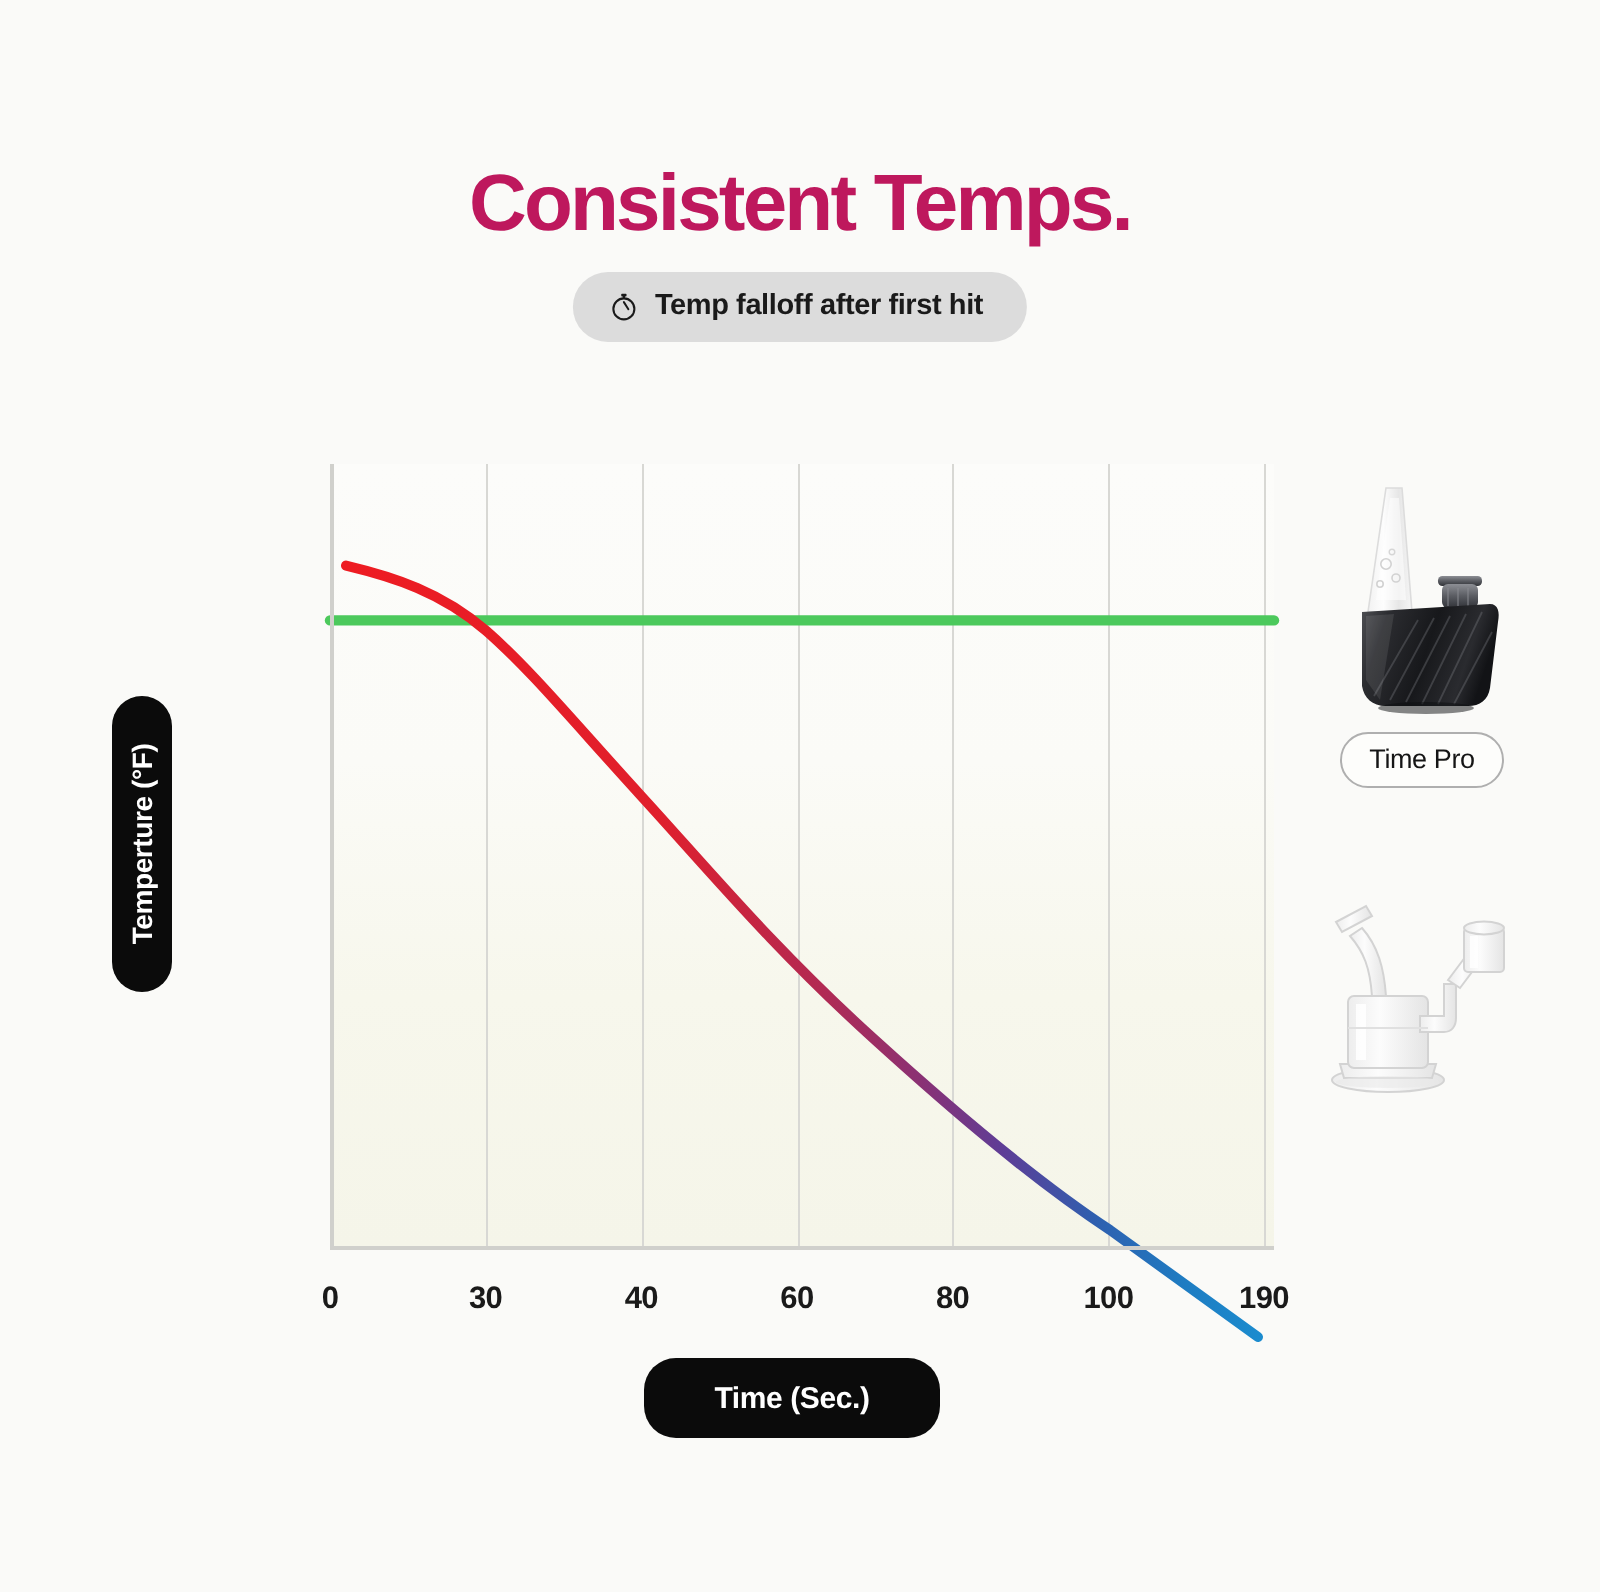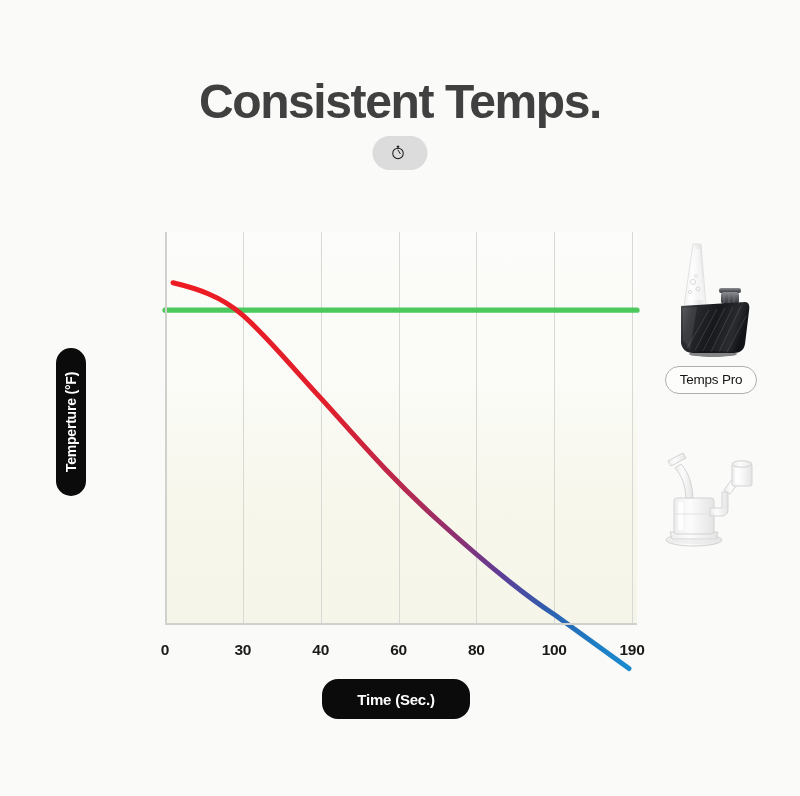--- a/index.html
+++ b/index.html
@@ -20,25 +20,25 @@
     inset: 0;
   }
 
   
   #page-title {
     position: absolute;
     top: 76px;
     left: 0;
     width: 800px;
     text-align: center;
-    font-size: 48px;
+    font-size: 40px;
     line-height: 52px;
     font-weight: 700;
     letter-spacing: -1.4px;
-    color: #404040;
+    color: #be185d;
   }
   #subtitle-badge {
     position: absolute;
     top: 136px;
     left: 50%;
     transform: translateX(-50%);
     display: flex;
     align-items: center;
     gap: 8px;
     background: #DCDCDC;
@@ -209,20 +209,21 @@
 
   <div id="subtitle-badge">
     <span class="stopwatch-icon-wrap">
       <svg class="stopwatch-icon" viewBox="0 0 16 16" fill="none" xmlns="http://www.w3.org/2000/svg">
         <circle cx="8" cy="9" r="5.6" stroke="#1A1A1A" stroke-width="1.1"></circle>
         <rect x="6.6" y="0.9" width="2.8" height="1.5" rx="0.4" fill="#1A1A1A"></rect>
         <rect x="7.4" y="2.1" width="1.2" height="1.6" fill="#1A1A1A"></rect>
         <path d="M8 5.4 L10.4 9.2" stroke="#1A1A1A" stroke-width="1.05" stroke-linecap="round"></path>
       </svg>
     </span>
+    <span class="badge-label">Temp falloff after first hit</span>
   </div>
 
   <div id="chart-area">
     <div id="plot-bg"></div>
 
     <div class="gridline-v" style="left:77.8px"></div>
     <div class="gridline-v" style="left:155.7px"></div>
     <div class="gridline-v" style="left:233.5px"></div>
     <div class="gridline-v" style="left:311.3px"></div>
     <div class="gridline-v" style="left:389.2px"></div>
@@ -319,21 +320,21 @@
         <line x1="30" y1="108" x2="52" y2="70"></line>
         <line x1="38" y1="110" x2="60" y2="69"></line>
         <line x1="46" y1="111" x2="68" y2="68"></line>
         <line x1="54" y1="112" x2="76" y2="67"></line>
         <line x1="62" y1="112" x2="84" y2="66"></line>
         <line x1="70" y1="112" x2="89" y2="76"></line>
       </g>
       <path d="M26 68 L40 67 L33 110 L26 100 Z" fill="#FFFFFF" opacity="0.09"></path>
       <ellipse cx="56" cy="114" rx="24" ry="3" fill="#0C0D10" opacity="0.5"></ellipse>
     </svg>
-    <div class="product-pill">Temps Pro</div>
+    <div class="product-pill">Time Pro</div>
   </div>
 
   <div class="product-card" id="product-quartz-nail">
     <svg class="product-image" width="112" height="112" viewBox="0 0 112 112" xmlns="http://www.w3.org/2000/svg">
       <defs>
         <linearGradient id="qGlass" x1="0" y1="0" x2="1" y2="0">
           <stop offset="0" stop-color="#EDEDED"></stop>
           <stop offset="0.4" stop-color="#FCFCFC"></stop>
           <stop offset="1" stop-color="#E4E4E4"></stop>
         </linearGradient>

